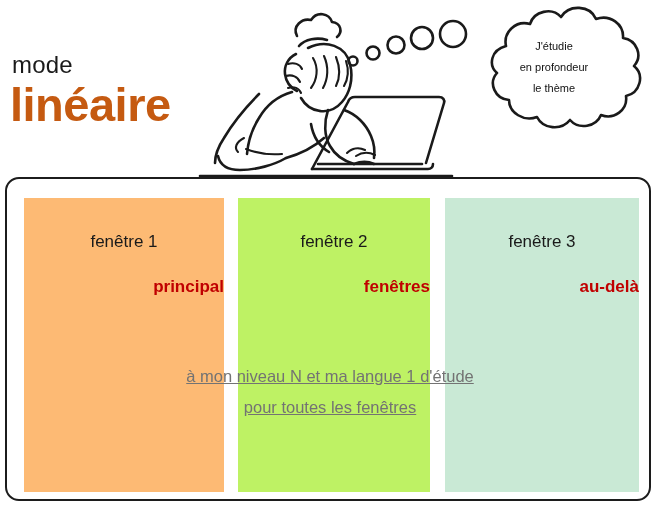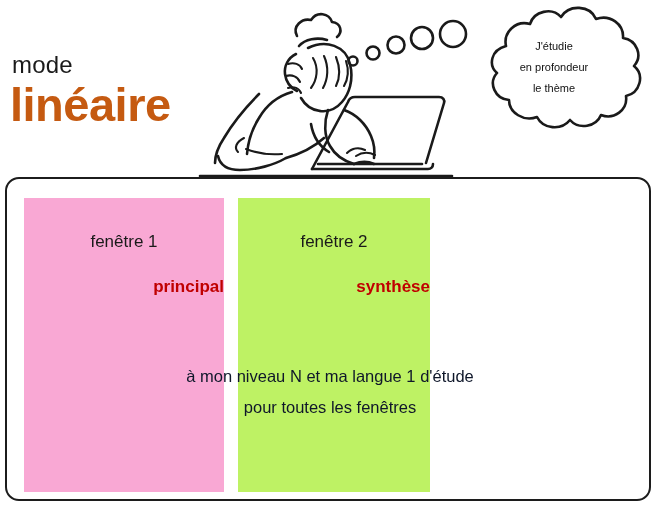--- a/index.html
+++ b/index.html
@@ -120,23 +120,24 @@
   }
 
   #footer-note {
     position: absolute;
     left: 0;
     top: 182px;
     width: 646px;
     text-align: center;
     font-size: 16.5px;
     line-height: 31px;
-    color: #0f172a;
+    color: #737373;
     white-space: pre-line;
     pointer-events: none;
+    text-decoration: underline;
   }
 
   .ln { fill: none; stroke: #1a1a1a; stroke-width: 2.6; stroke-linecap: round; stroke-linejoin: round; }
   .ln-thin { fill: none; stroke: #1a1a1a; stroke-width: 2.1; stroke-linecap: round; stroke-linejoin: round; }
   .bub { fill: #ffffff; stroke: #1a1a1a; stroke-width: 2.6; stroke-linejoin: round; }
 </style>
 </head>
 <body>
 
 <div id="header-area">
@@ -222,26 +223,30 @@
     </svg>
   </div>
 
   <div id="thought-bubble-text">J'étudie
 en profondeur
 le thème</div>
 </div>
 
 <div id="panel">
 
-  <div class="column" id="column-1" style="background: #f9a8d4;">
+  <div class="column" id="column-1" style="background: #fdba74;">
     <div class="column-head column-head-label">fenêtre 1</div>
     <div class="column-head column-head-value">principal</div>
   </div>
 
   <div class="column" id="column-2" style="background: #bef264;">
     <div class="column-head column-head-label">fenêtre 2</div>
-    <div class="column-head column-head-value">synthèse</div>
-  </div>
-
+    <div class="column-head column-head-value">fenêtres</div>
+  </div>
+
+  <div class="column" id="column-3" style="background: rgb(201, 233, 213);">
+    <div class="column-head column-head-label">fenêtre 3</div>
+    <div class="column-head column-head-value">au-delà</div>
+  </div>
 
   <div id="footer-note">à mon niveau N et ma langue 1 d'étude
 pour toutes les fenêtres</div>
 </div>
 
 </body></html>

